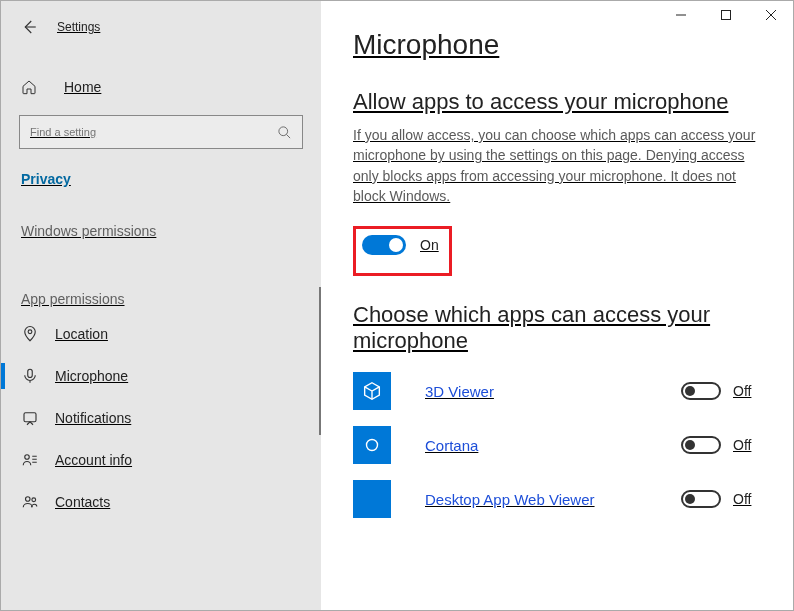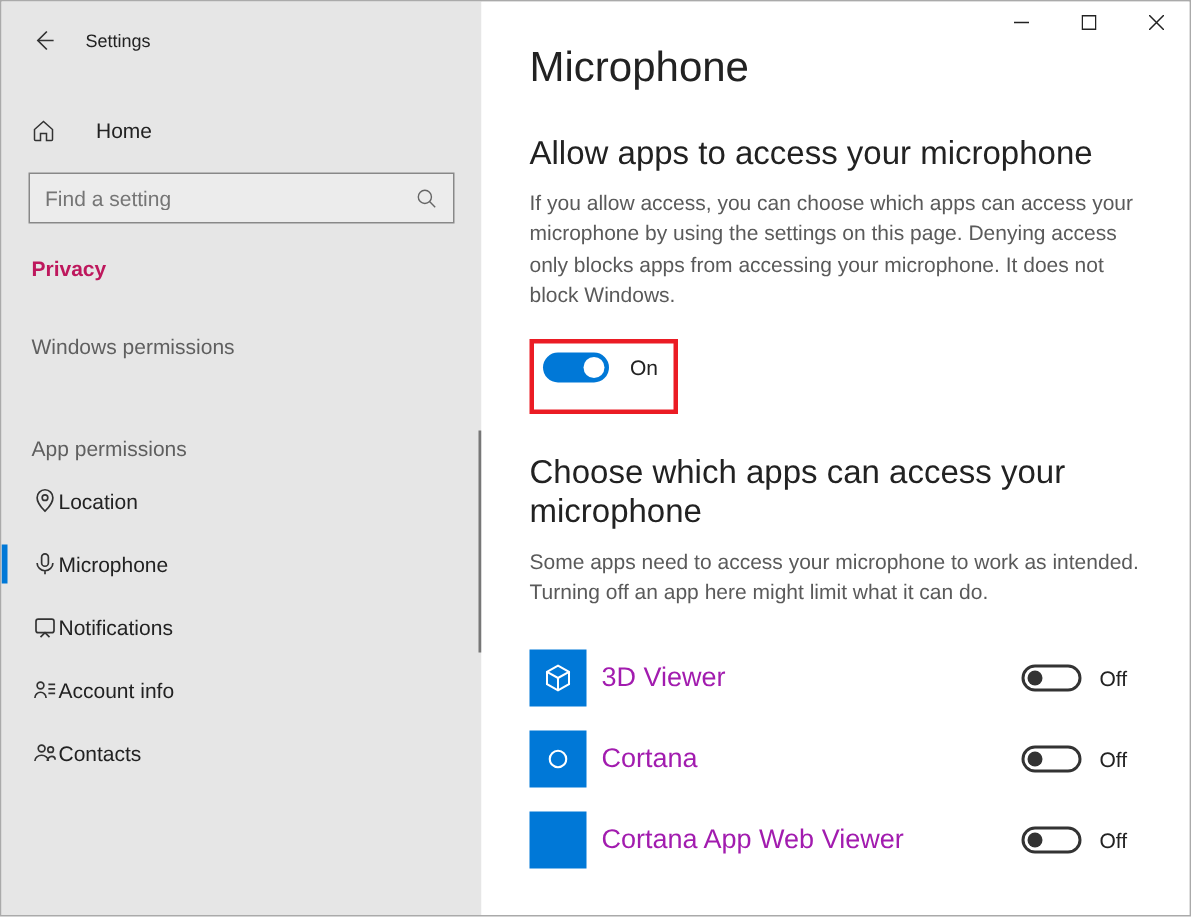--- a/index.html
+++ b/index.html
@@ -1,61 +1,61 @@
 <!DOCTYPE html>
 <html><head>
 <meta charset="utf-8">
 <style>
 * { margin: 0; padding: 0; box-sizing: border-box; font-family: "Segoe UI", Arial, sans-serif; }
 body { width: 794px; height: 611px; background: #fff; border: 1px solid #aaa; overflow: hidden; }
-.wrap { display: flex; height: 100%; }
+.wrap { display: flex; height: 100%; text-decoration: underline; }
 .left { width: 320px; background: #e6e6e6; display: flex; flex-direction: column; position: relative; }
 .right { flex: 1; background: #fff; padding: 28px 32px 0 32px; overflow: hidden; position: relative; }
 
 .titlebar { position: absolute; top: 0; right: 0; display: flex; }
 .titlebar .btn { width: 45px; height: 28px; display: flex; align-items: center; justify-content: center; color: #222; cursor: pointer; }
 .titlebar .btn svg { width: 10px; height: 10px; }
 
 .topbar { display: flex; align-items: center; padding: 8px 10px 0 10px; }
 .back { width: 36px; height: 36px; display: flex; align-items: center; justify-content: center; cursor: pointer; }
 .back svg { width: 18px; height: 18px; stroke: #333; }
 .title { margin-left: 10px; font-size: 12px; color: #222; }
 
 .home-row { display: flex; align-items: center; padding: 10px 20px; margin-top: 24px; cursor: pointer; }
 .home-row svg { width: 16px; height: 16px; stroke: #333; }
 .home-row span { margin-left: 27px; font-size: 14px; color: #222; }
 
 .search { margin: 10px 18px; display: flex; align-items: center; border: 1px solid #888; background: #ececec; height: 34px; padding: 0 10px; }
-.search input { flex: 1; border: none; background: transparent; outline: none; font-size: 14px; color: #701a75; }
+.search input { flex: 1; border: none; background: transparent; outline: none; font-size: 11px; color: #701a75; }
 .search svg { width: 15px; height: 15px; stroke: #666; }
 
-.sec-label { font-weight: 600; font-size: 14px; color: #be185d; padding: 12px 20px 18px 20px; }
+.sec-label { font-weight: 600; font-size: 14px; color: #0369a1; padding: 12px 20px 18px 20px; }
 .group-label { font-size: 14px; color: #5f5f5f; padding: 18px 20px 6px 20px; }
 
 .nav { display: flex; align-items: center; padding: 12px 20px; cursor: pointer; position: relative; }
 .nav svg, .nav .icon-box { width: 18px; height: 18px; stroke: #333; flex-shrink: 0; }
-.nav span { font-size: 14px; color: #222; }
+.nav span { margin-left: 16px; font-size: 14px; color: #222; }
 .nav.active::before { content: ""; position: absolute; left: 0; top: 8px; bottom: 8px; width: 4px; background: #0078d7; }
 
 .scroll-ind { position: absolute; right: 0; top: 286px; width: 2px; height: 148px; background: #777; }
 
 .h1 { font-size: 28px; font-weight: 400; color: #222; margin-bottom: 28px; }
 .h2 { font-size: 22px; font-weight: 400; color: #222; margin-bottom: 10px; }
 .p { font-size: 14px; color: #5a5a5a; line-height: 1.45; margin-bottom: 20px; max-width: 420px; }
 
 .toggle-row { display: flex; align-items: center; margin-bottom: 26px; }
 .toggle-box-hl { border: 3px solid #eb1c24; padding: 6px 10px 18px 6px; display: inline-flex; align-items: center; }
 .toggle { width: 44px; height: 20px; border-radius: 10px; background: #0078d7; position: relative; cursor: pointer; }
 .toggle .knob { position: absolute; right: 3px; top: 3px; width: 14px; height: 14px; border-radius: 50%; background: #fff; }
 .toggle-label { margin-left: 14px; font-size: 14px; color: #222; }
 
 .app-row { display: flex; align-items: center; padding: 8px 0; }
 .app-icon { width: 38px; height: 38px; background: #0078d7; display: flex; align-items: center; justify-content: center; color: #fff; flex-shrink: 0; }
 .app-icon svg { width: 22px; height: 22px; stroke: #fff; fill: none; }
-.app-name { margin-left: 10px; font-size: 18px; color: #a21caf; flex: 1; }
+.app-name { margin-left: 34px; font-size: 15px; color: #1d4ed8; flex: 1; }
 .toggle-off { width: 40px; height: 18px; border: 2px solid #333; border-radius: 10px; position: relative; cursor: pointer; margin-right: 12px; }
 .toggle-off .knob { position: absolute; left: 2px; top: 2px; width: 10px; height: 10px; border-radius: 50%; background: #333; }
 .off-label { font-size: 14px; color: #222; width: 28px; }
 </style>
 </head>
 <body>
 
 <div class="wrap">
   <div class="left">
     <div class="topbar">
@@ -163,21 +163,20 @@
     <div class="toggle-row">
       <div class="toggle-box-hl">
         <div class="toggle">
             <div class="knob"></div>
           </div>
         <div class="toggle-label">On</div>
       </div>
     </div>
 
     <div class="h2">Choose which apps can access your microphone</div>
-    <div class="p">Some apps need to access your microphone to work as intended. Turning off an app here might limit what it can do.</div>
 
     <div class="app-row">
       <div class="app-icon">
         <svg viewBox="0 0 24 24" stroke-width="1.5">
             <path d="M12 3l8 4.5v9L12 21l-8-4.5v-9L12 3z"></path>
             <path d="M4 7.5l8 4.5 8-4.5M12 12v9"></path>
           </svg>
       </div>
       <div class="app-name">3D  Viewer</div>
       <div class="toggle-off">
@@ -194,20 +193,20 @@
       </div>
       <div class="app-name">Cortana</div>
       <div class="toggle-off">
           <div class="knob"></div>
         </div>
       <div class="off-label">Off</div>
     </div>
 
     <div class="app-row">
       <div class="app-icon"></div>
-      <div class="app-name">Cortana App Web Viewer</div>
+      <div class="app-name">Desktop App Web Viewer</div>
       <div class="toggle-off">
           <div class="knob"></div>
         </div>
       <div class="off-label">Off</div>
     </div>
   </div>
 </div>
 
 </body></html>

